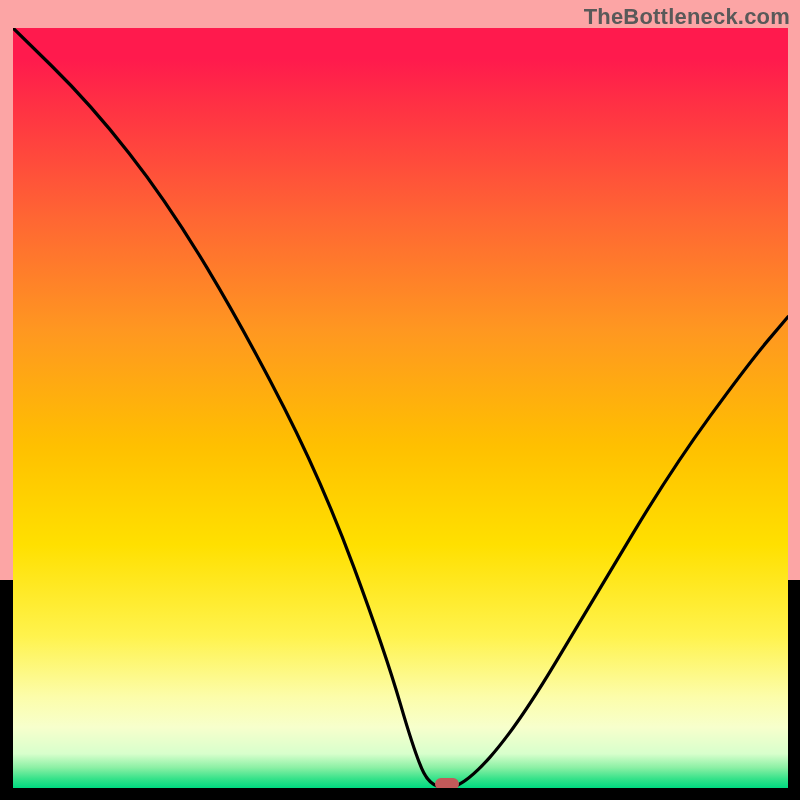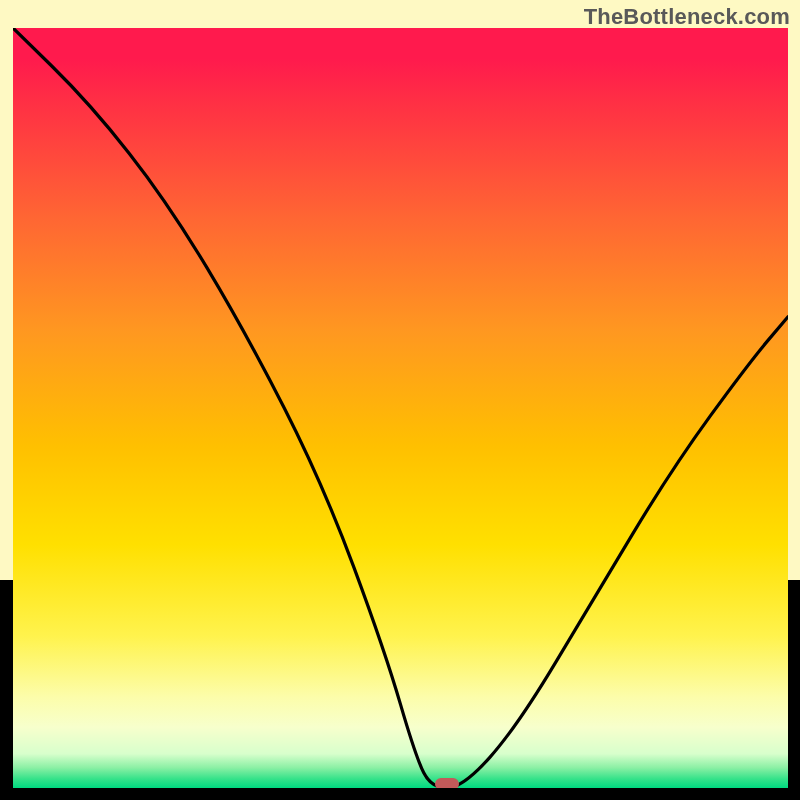--- a/index.html
+++ b/index.html
@@ -8,21 +8,21 @@
     width: 800px;
     height: 800px;
     background: #000;
     overflow: hidden;
     font-family: Arial, Helvetica, sans-serif;
   }
   .frame {
     position: relative;
     width: 800px;
     height: 580px;
-    background: #fef9c3;
+    background: #fca5a5;
   }
   .watermark {
     position: absolute;
     top: 4px;
     right: 10px;
     color: #595959;
     font-size: 22px;
     font-weight: bold;
     letter-spacing: 0.2px;
     z-index: 10;

